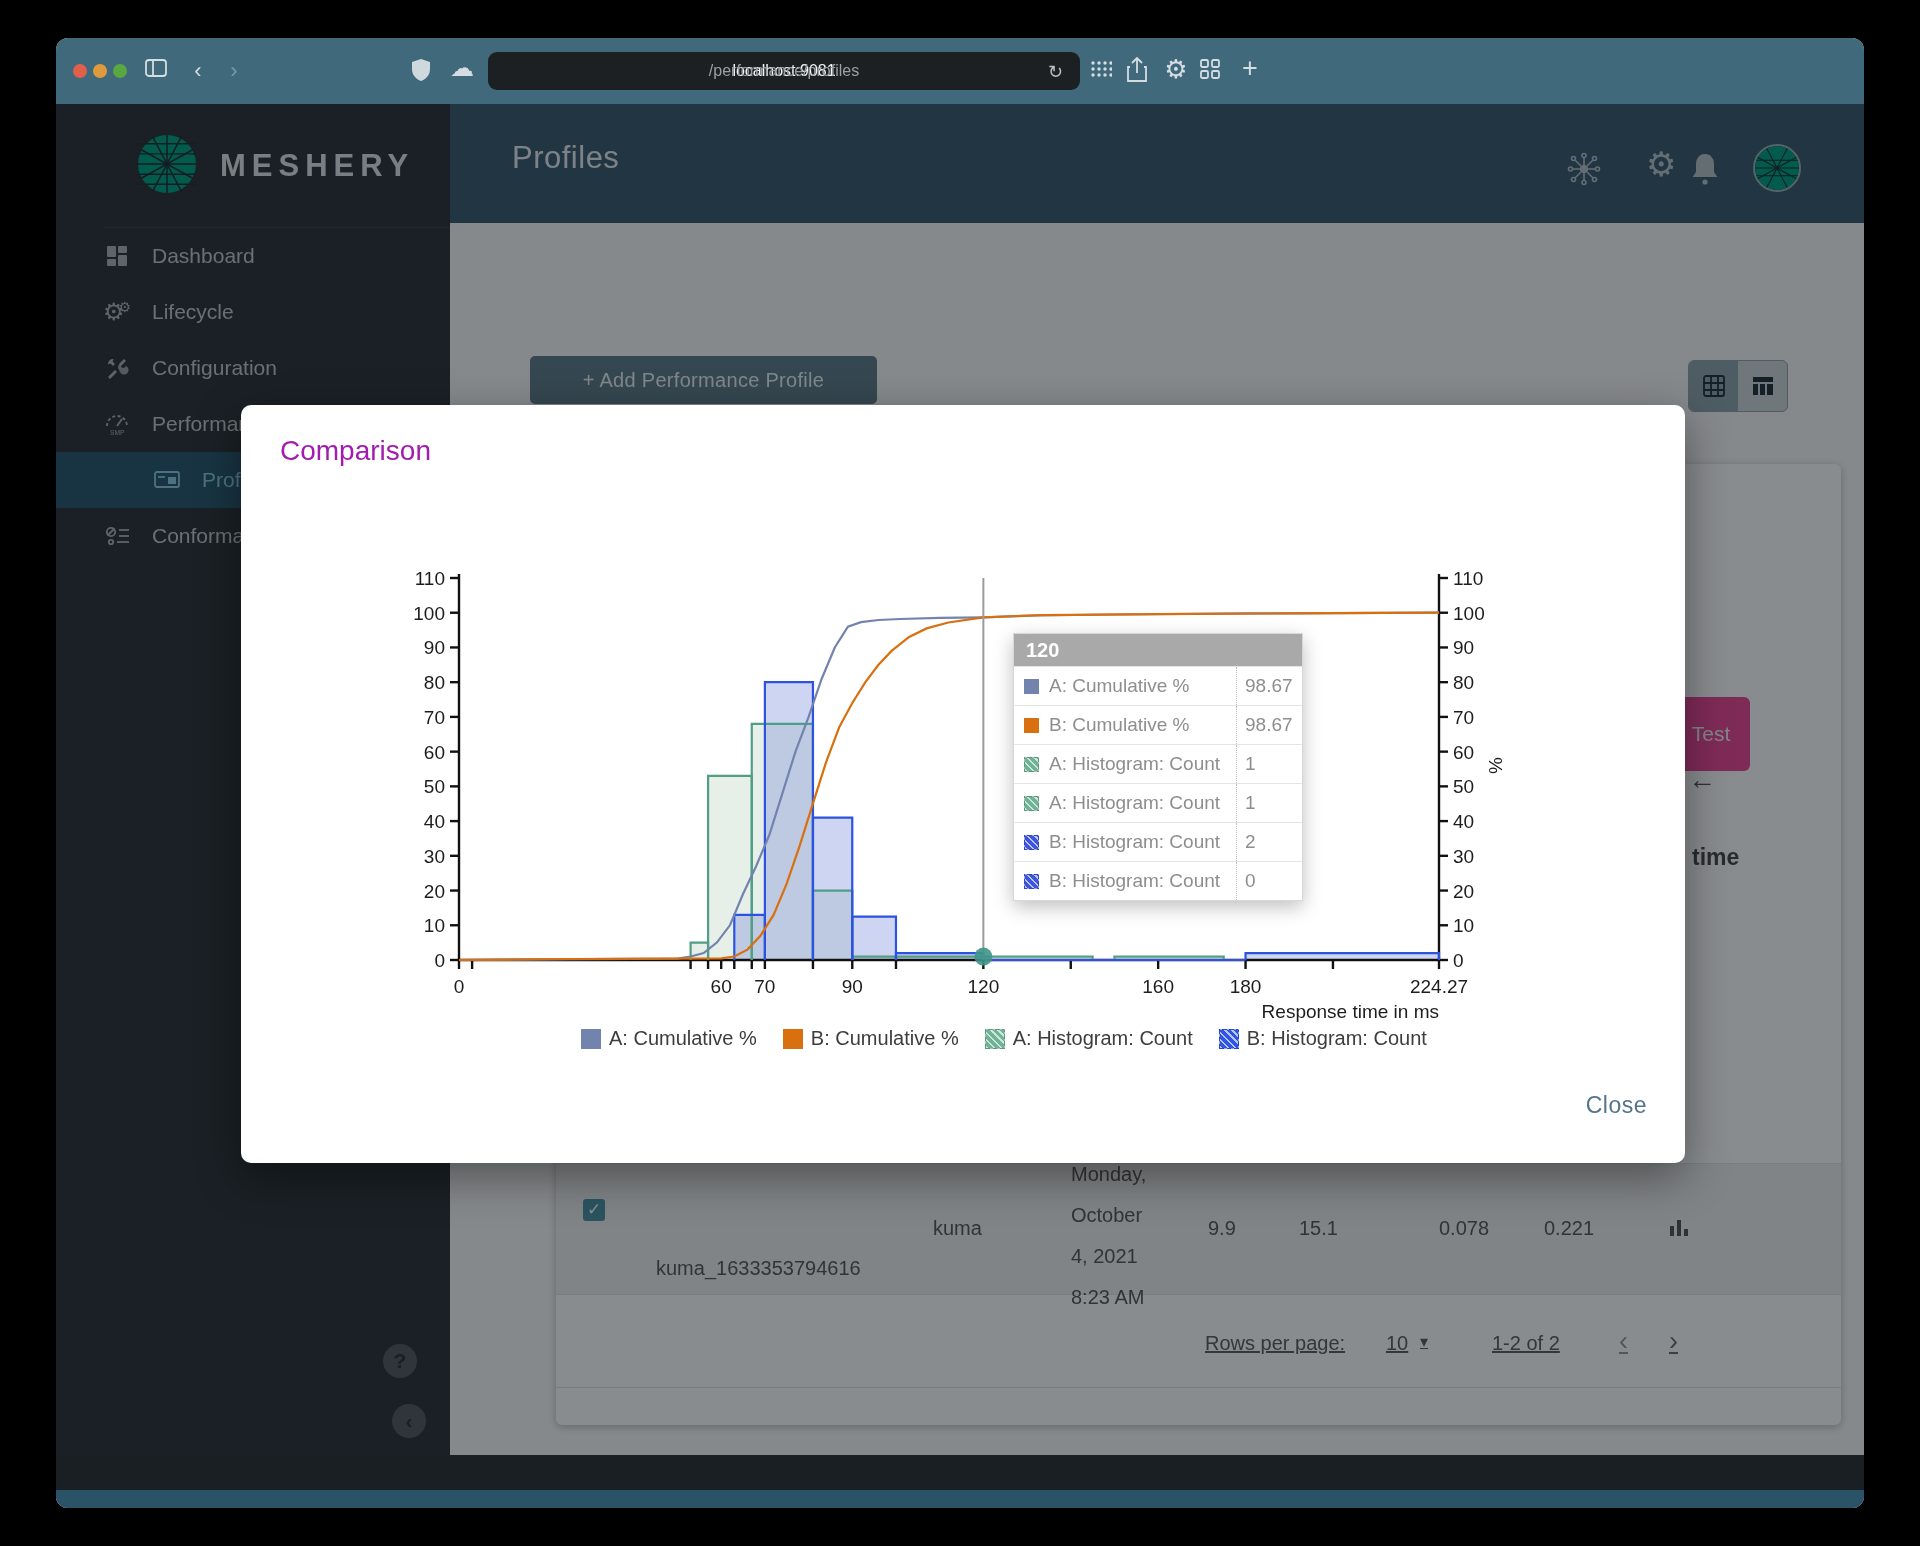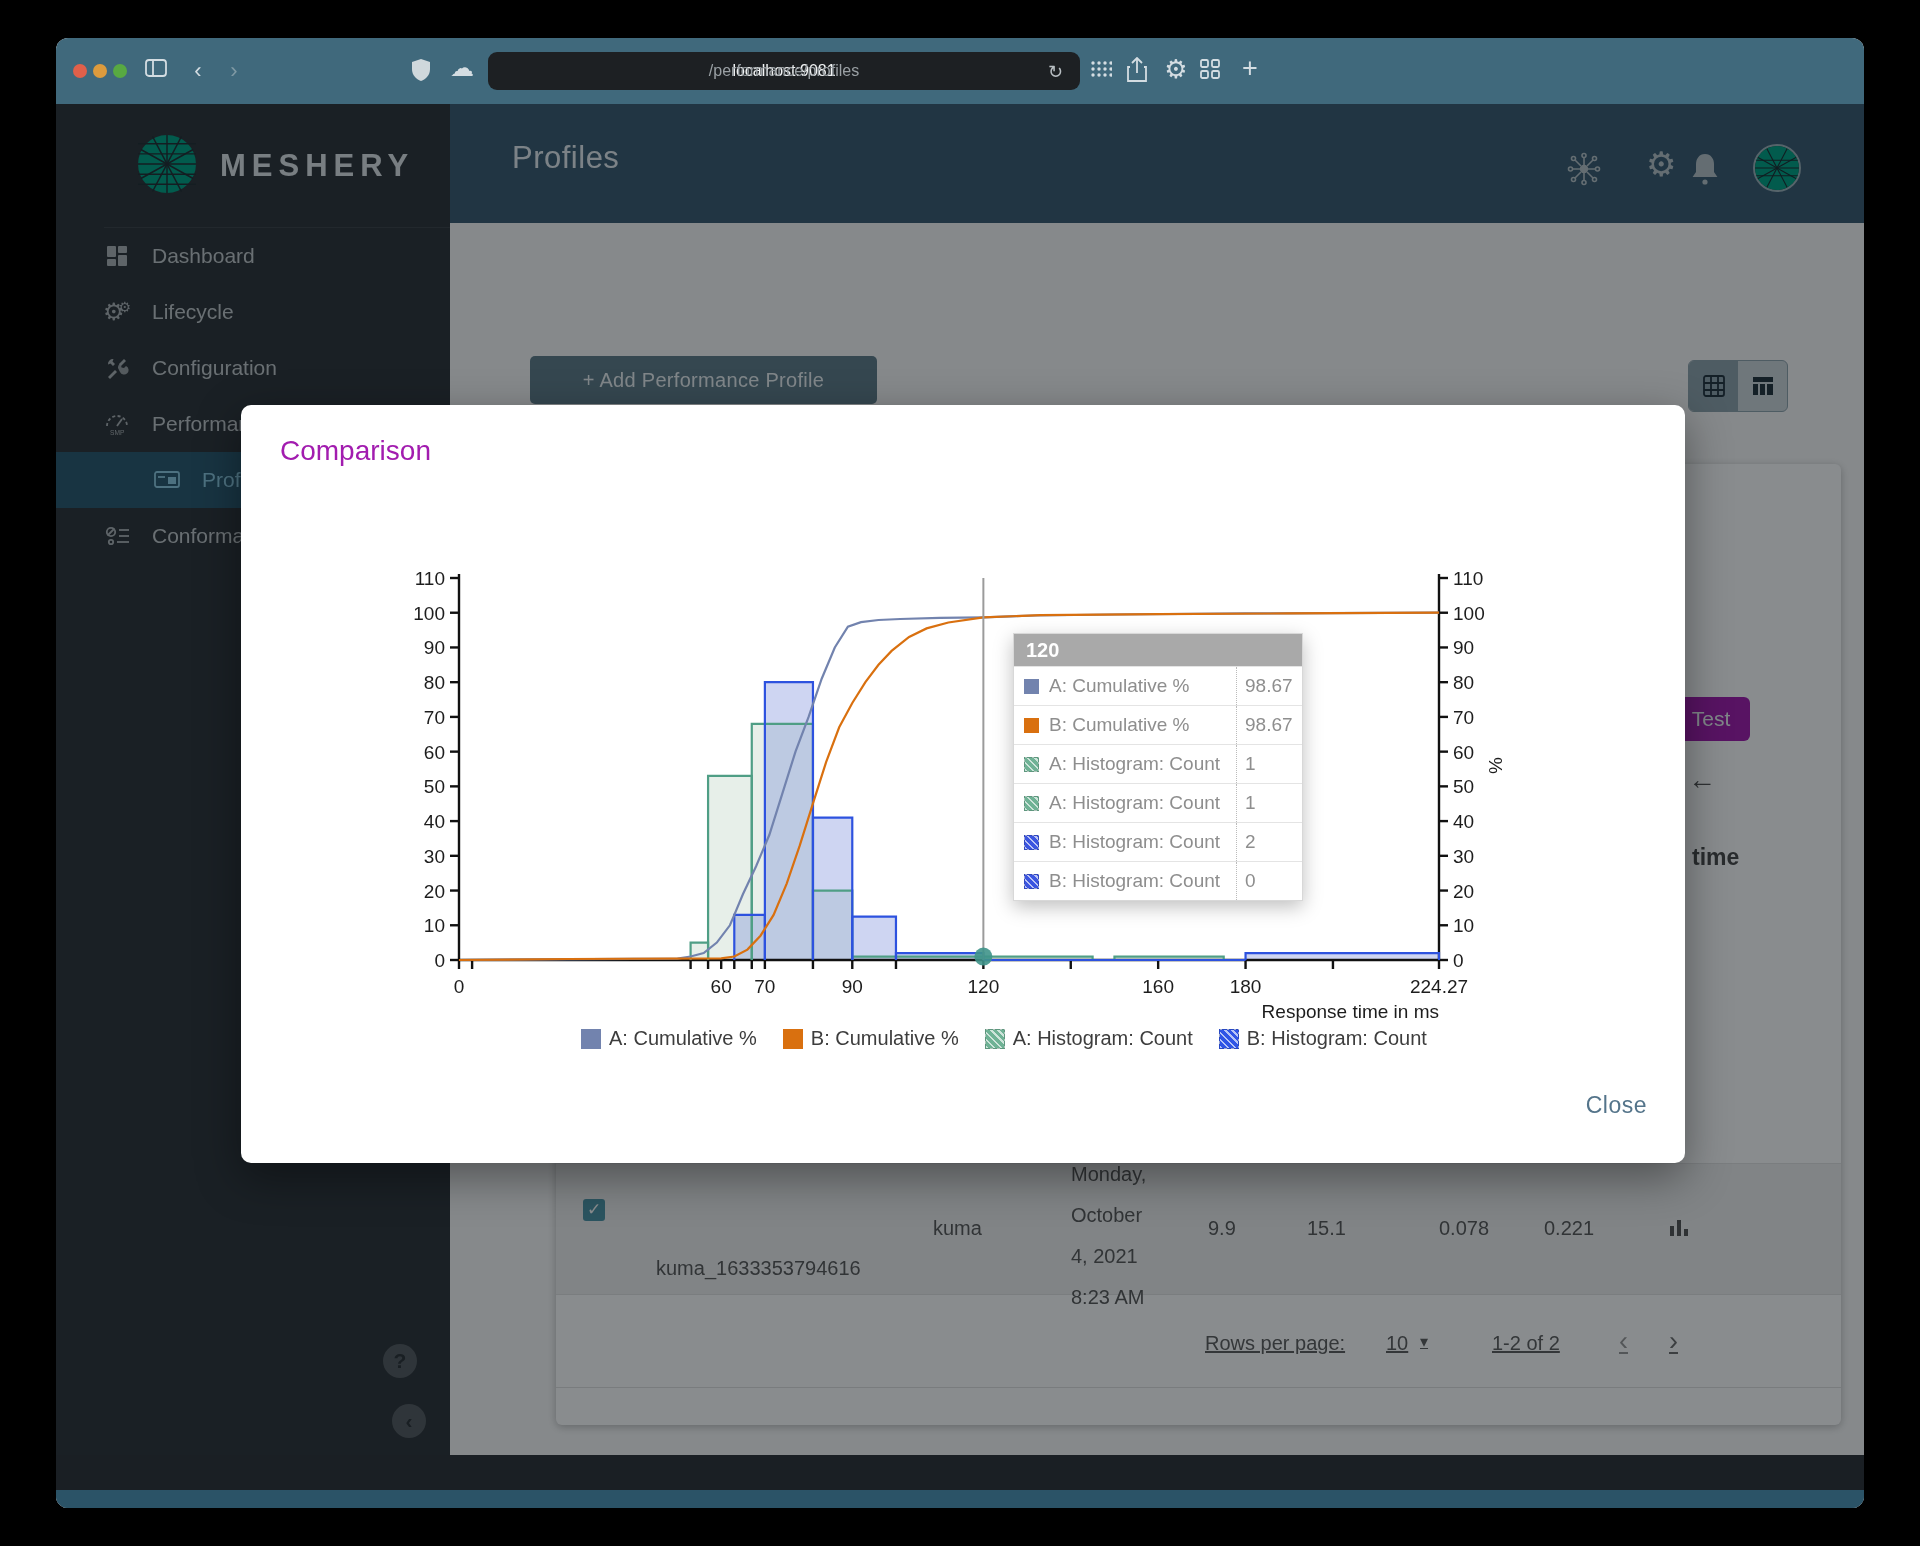--- a/index.html
+++ b/index.html
@@ -41,21 +41,21 @@
   .gear-big { font-size:24px; line-height:24px; }
   .gear-small { font-size:14px; line-height:14px; margin-left:-6px; }
   .round-btn { position:absolute; width:34px; height:34px; border-radius:50%; background:#565c61; color:#2c3136; font-size:21px; font-weight:bold; display:flex; align-items:center; justify-content:center; }
 
   
   .add-btn { position:absolute; left:474px; top:252px; width:347px; height:48px; background:#607d8b; color:#eef3f5; border:none; border-radius:5px; font-size:20px; font-family:inherit; letter-spacing:.3px; }
   .toggle-group { position:absolute; left:1632px; top:256px; width:100px; height:52px; border:1px solid #90a4ae; border-radius:6px; display:flex; overflow:hidden; background:#cfd8dc; }
   .toggle-cell { flex:1; display:flex; align-items:center; justify-content:center; color:#2c3e4a; }
   .toggle-cell.sel { background:#90a4ae; }
   .card { position:absolute; left:500px; top:360px; width:1285px; height:961px; background:#fff; border-radius:6px; box-shadow:0 2px 8px rgba(0,0,0,.25); }
-  .test-btn { position:absolute; left:1616px; top:593px; width:78px; height:44px; background:#a21caf; color:#eef3f5; border:none; border-radius:6px; font-size:21px; font-family:inherit; }
+  .test-btn { position:absolute; left:1616px; top:593px; width:78px; height:74px; background:#ec4899; color:#eef3f5; border:none; border-radius:6px; font-size:21px; font-family:inherit; }
   .back-arrow { position:absolute; left:1632px; top:660px; font-size:28px; color:#555; }
   .details-partial { position:absolute; left:1636px; top:740px; font-size:23px; font-weight:bold; color:#4a4a4a; }
   .row-band { position:absolute; left:500px; top:1059px; width:1285px; height:132px; background:#f0f0f0; border-top:1px solid #e2e2e2; border-bottom:1px solid #e2e2e2; }
   .cellt { position:absolute; font-size:20px; color:#5a5a5a; }
   .checkbox { position:absolute; left:527px; top:1095px; width:22px; height:22px; background:#4f96a8; border-radius:3px; color:#fff; font-size:17px; line-height:22px; text-align:center; }
   .date-col { position:absolute; left:1015px; top:1050px; font-size:20px; color:#5a5a5a; line-height:41px; }
   .bars-ic { position:absolute; left:1612px; top:1112px; color:#555; }
   .pag { position:absolute; font-size:20px; color:#5f5f5f;text-decoration:underline; }
   .pag-divider { position:absolute; left:500px; top:1283px; width:1285px; height:1px; background:#e0e0e0; }
   .chev { font-size:27px; }
@@ -322,21 +322,21 @@
     <span class="checkbox">✓</span>
     <span class="cellt" style="left:600px; top:1113px;margin-top:40px;">kuma_1633353794616</span>
     <span class="cellt" style="left:877px; top:1113px;">kuma</span>
     <div class="date-col">
       <div>Monday,</div>
       <div>October</div>
       <div>4, 2021</div>
       <div>8:23 AM</div>
     </div>
     <span class="cellt" style="left:1152px; top:1113px;">9.9</span>
-    <span class="cellt" style="left:1243px; top:1113px;margin-left:8px;">15.1</span>
+    <span class="cellt" style="left:1243px; top:1113px;">15.1</span>
     <span class="cellt" style="left:1383px; top:1113px;">0.078</span>
     <span class="cellt" style="left:1488px; top:1113px;">0.221</span>
     <span class="bars-ic">
       <svg width="22" height="22" viewBox="0 0 22 22" fill="#555">
           <rect x="2" y="10" width="4" height="10"></rect>
           <rect x="9" y="4" width="4" height="16"></rect>
           <rect x="16" y="13" width="4" height="7"></rect>
         </svg>
     </span>
 

